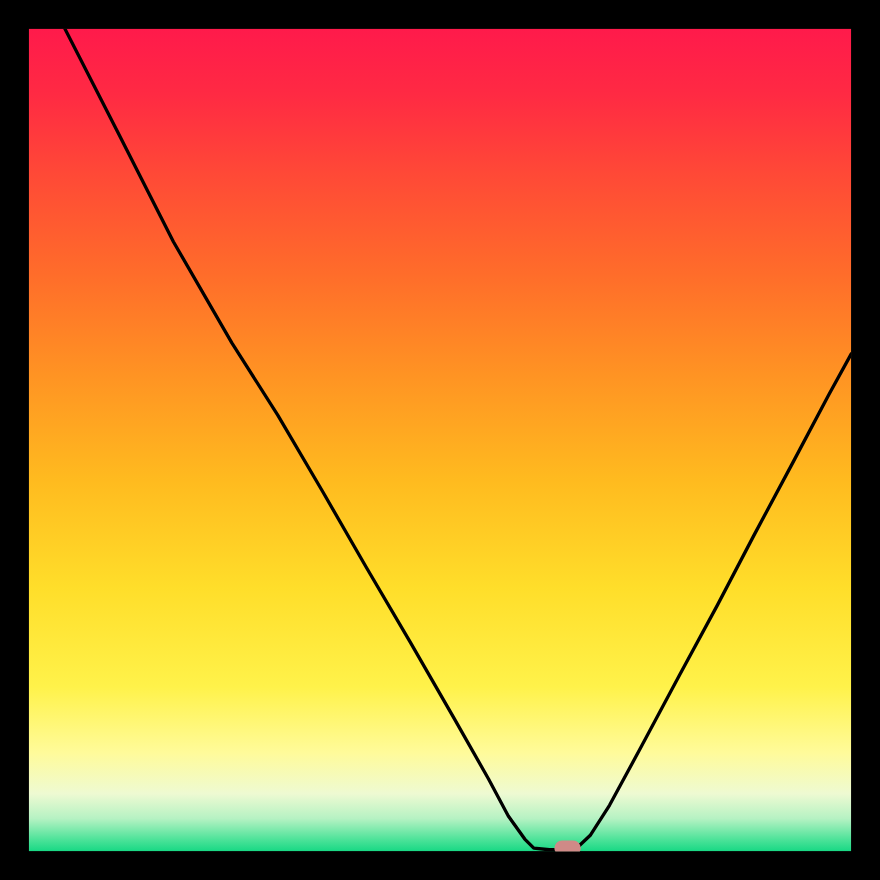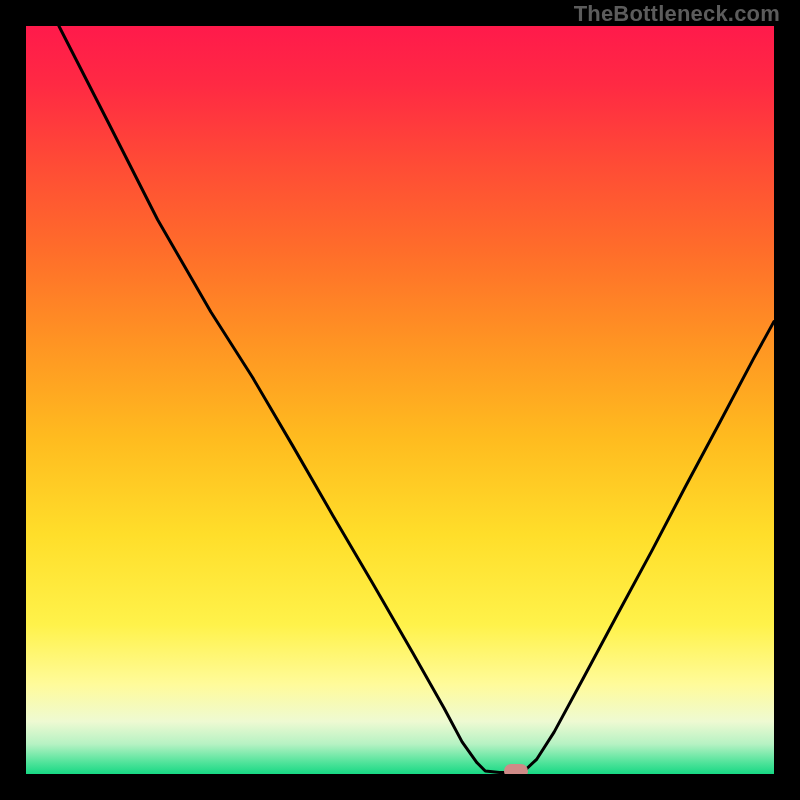--- a/index.html
+++ b/index.html
@@ -50,21 +50,20 @@
     font-size: 22px;
     font-weight: 600;
     letter-spacing: 0.2px;
     user-select: none;
   }
 </style>
 </head>
 <body>
 
 <div class="container">
-  <div class="watermark">TheBottleneck.com</div>
 
   <div class="plot-area">
     <svg class="gradient" viewBox="0 0 100 100" preserveAspectRatio="none">
       <defs>
         <linearGradient id="bg" x1="0" y1="0" x2="0" y2="1">
             <stop offset="0%" stop-color="#ff1a4b"></stop>
             <stop offset="8%" stop-color="#ff2a43"></stop>
             <stop offset="18%" stop-color="#ff4a36"></stop>
             <stop offset="30%" stop-color="#ff6d2a"></stop>
             <stop offset="42%" stop-color="#ff9323"></stop>

